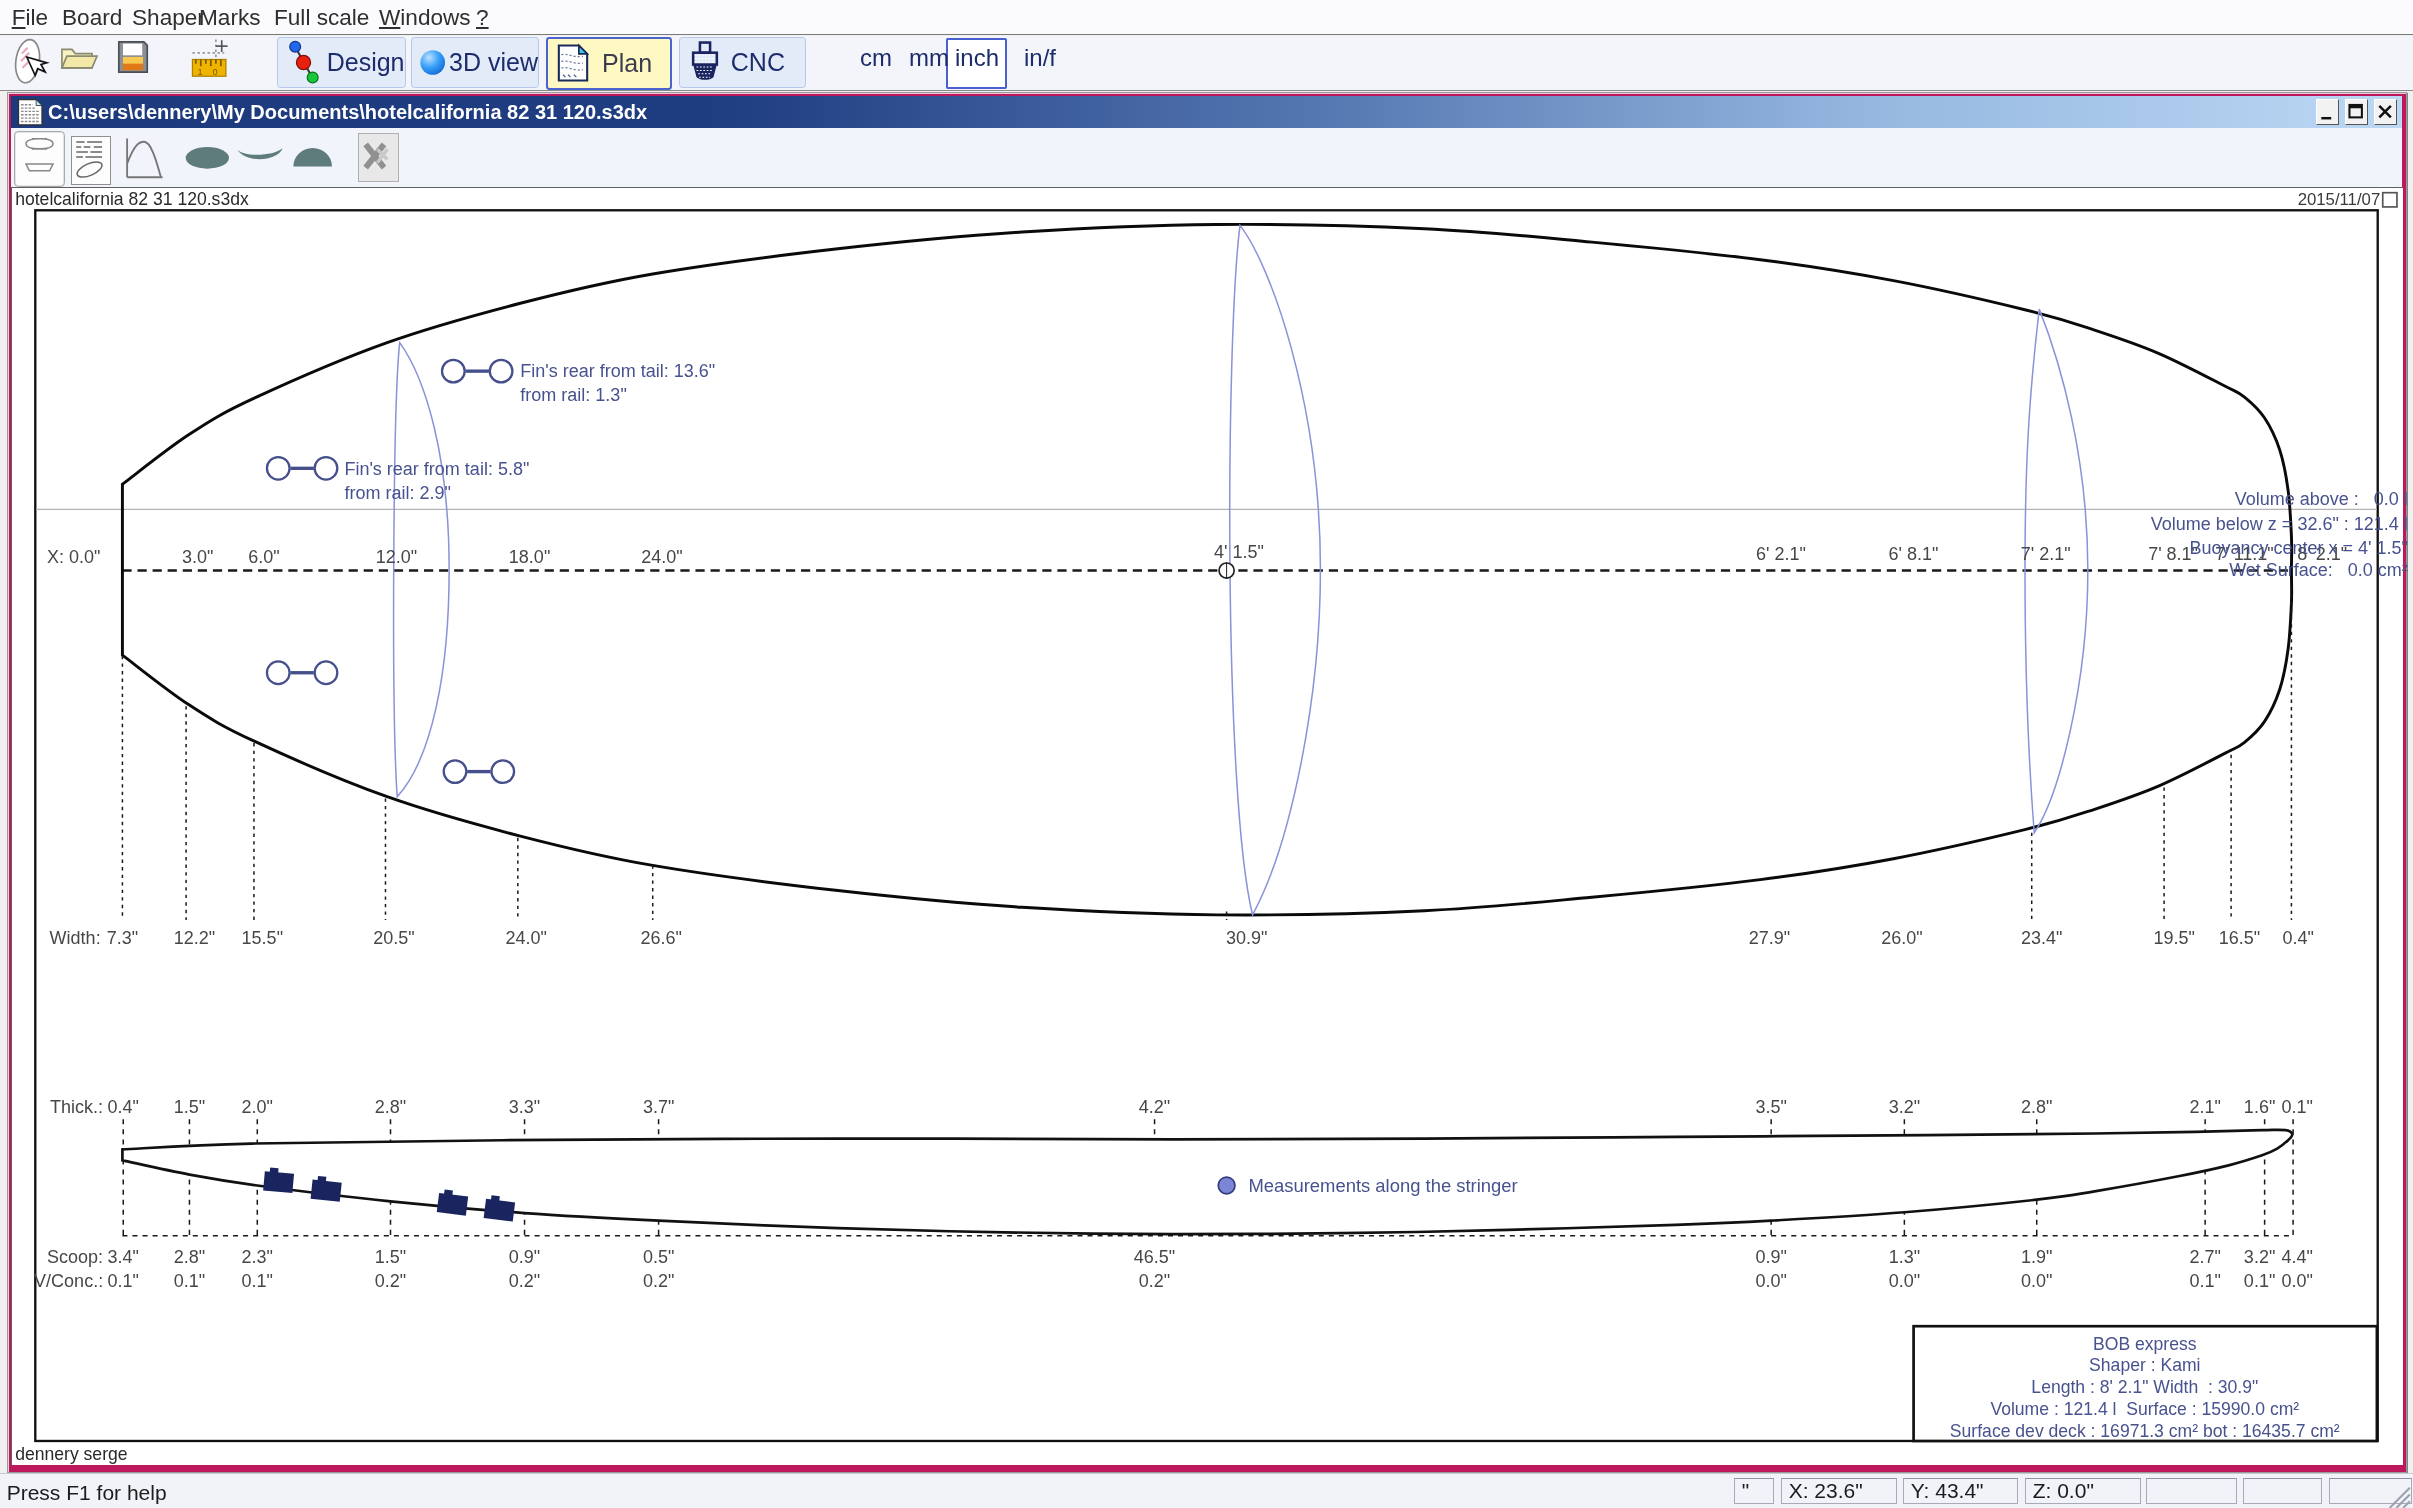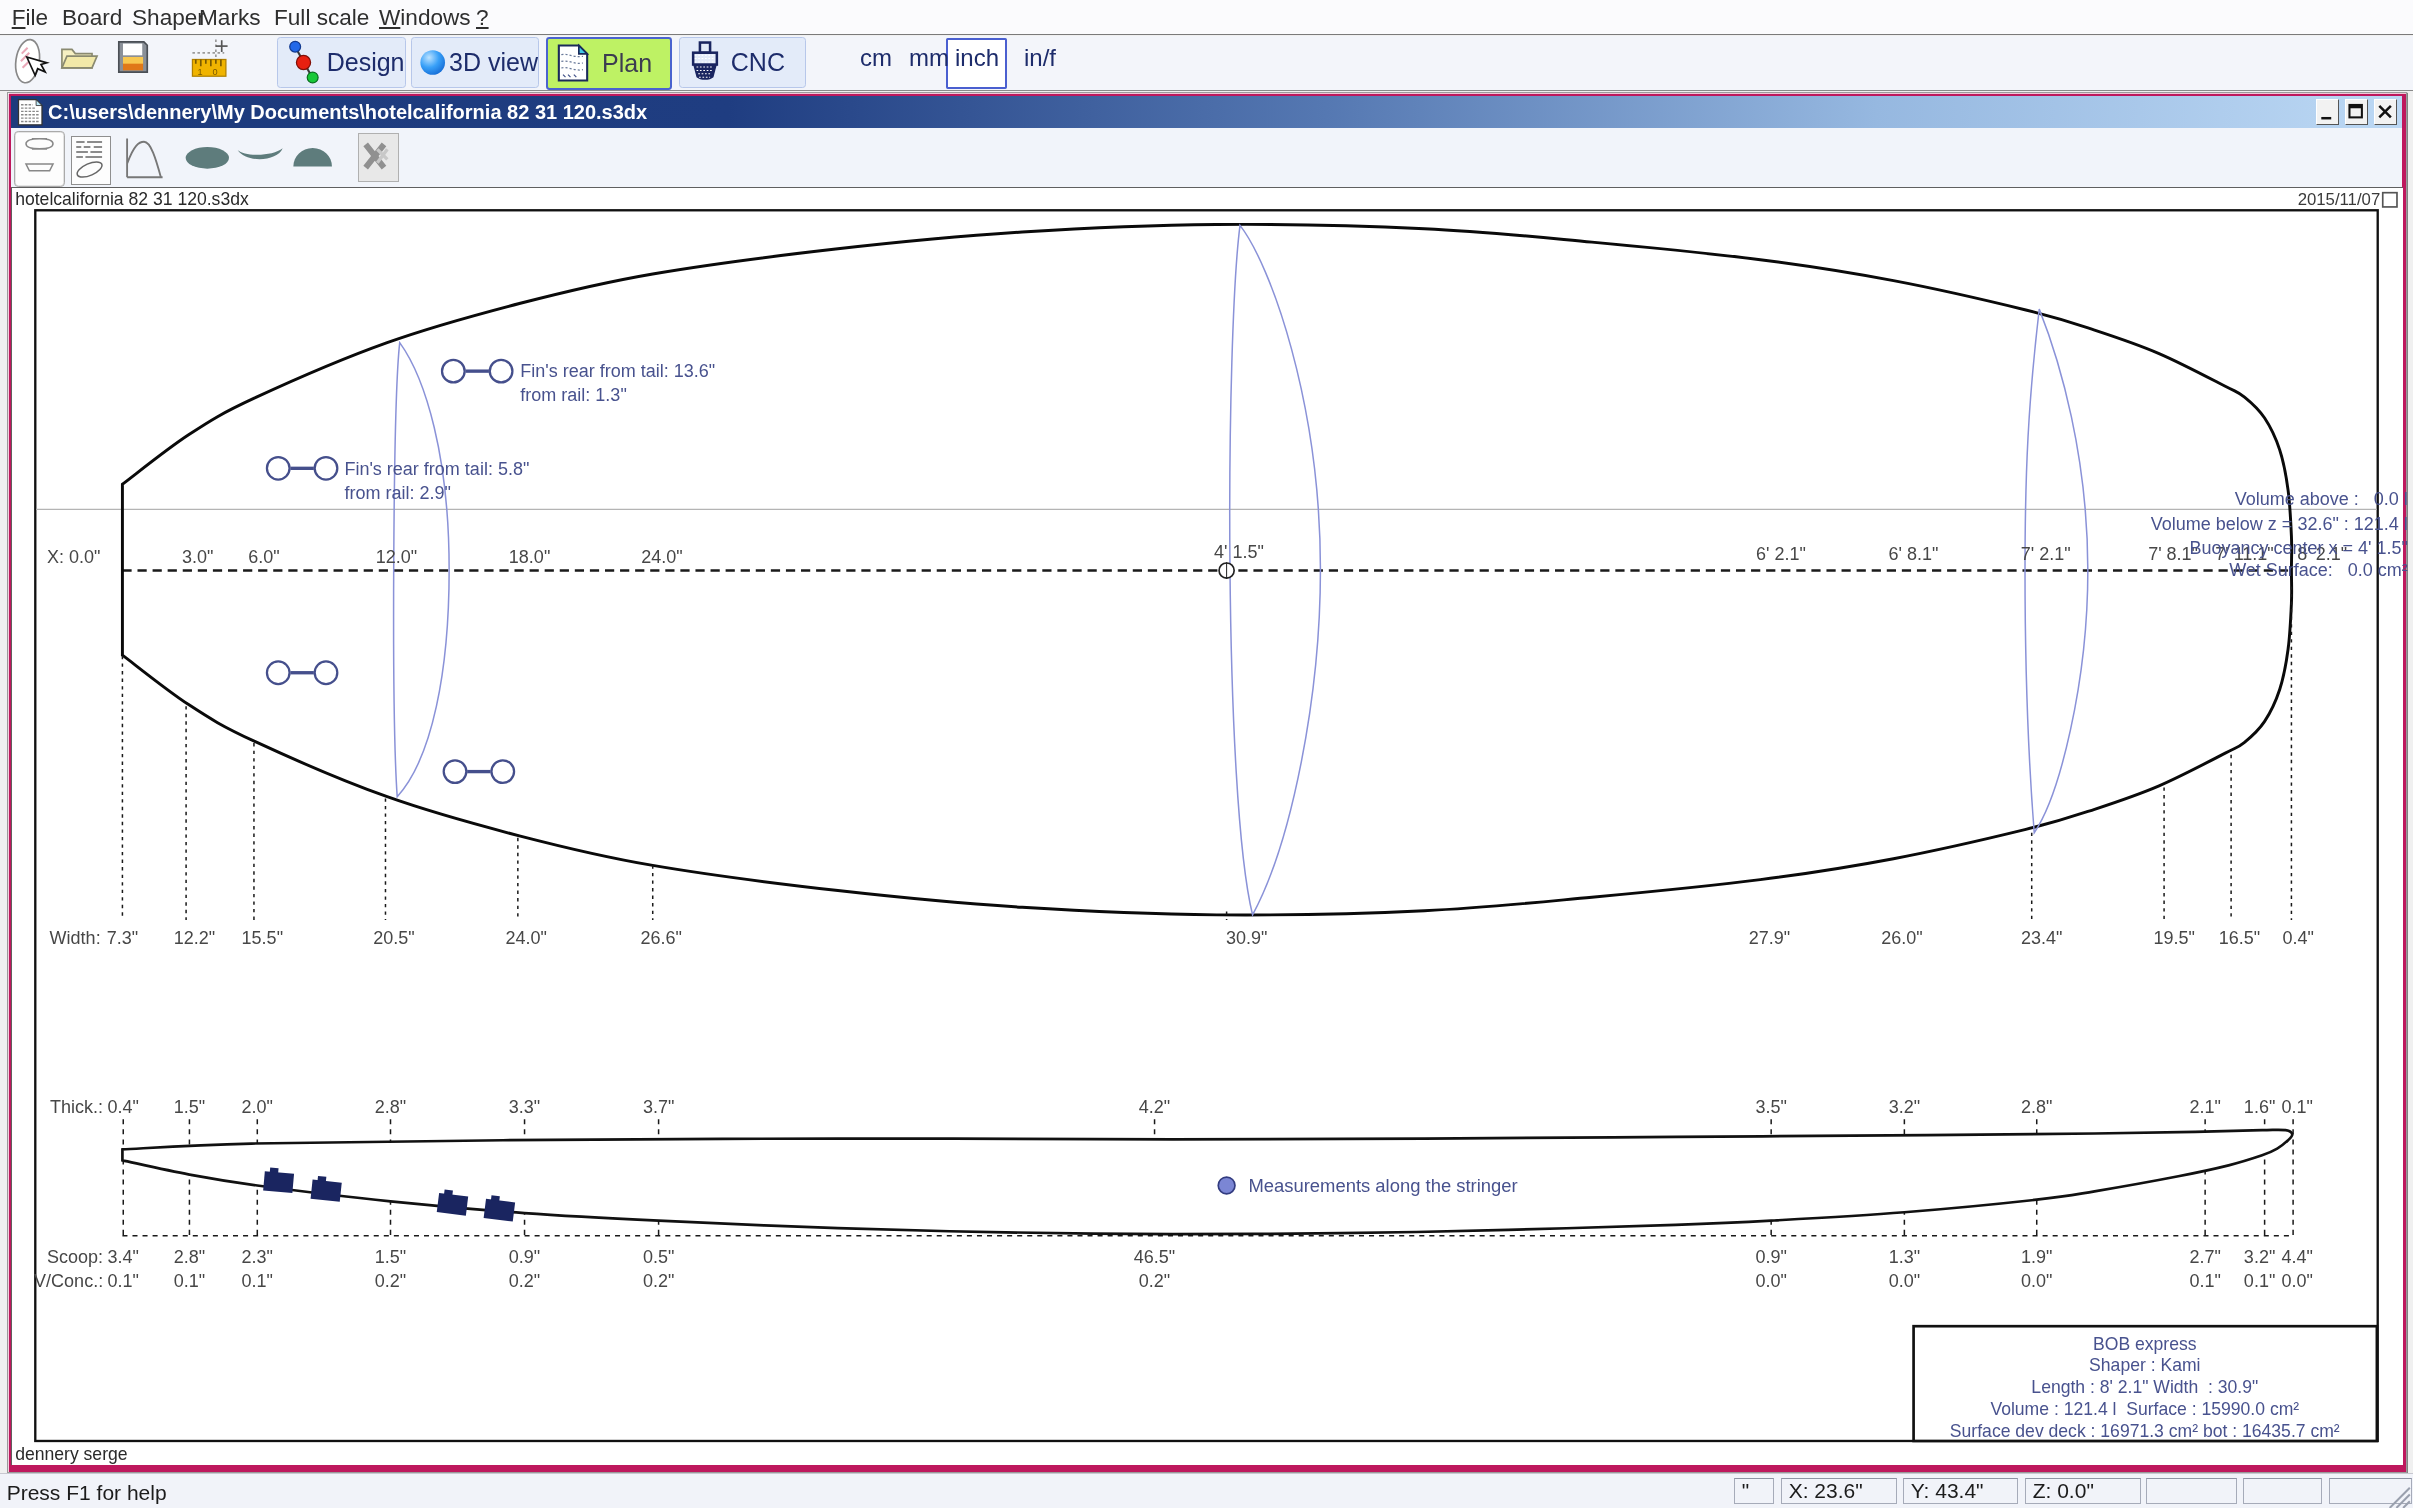--- a/index.html
+++ b/index.html
@@ -4,21 +4,21 @@
 <style>
 html,body{margin:0;padding:0;width:2413px;height:1508px;overflow:hidden;background:#f0f0f0;font-family:"Liberation Sans",sans-serif;}
 #app{position:absolute;left:0;top:0;width:1913px;height:1508px;}
 .abs{position:absolute;}
 
 #menubar{left:0;top:0;width:2413px;height:34px;background:#fbfbfd;border-bottom:1.7px solid #7a7a7a;}
 .mi{position:absolute;top:5px;font-size:22.6px;color:#2f2f2f;}
 
 #toolbar{left:0;top:36px;width:2413px;height:54px;background:#f3f5fa;border-bottom:1.7px solid #8a8a8a;}
 .tbtn{position:absolute;top:0.8px;height:49px;background:#e3ebf9;border:1.7px solid #b7c7ea;border-radius:3.4px;color:#1d2c6b;font-size:25px;display:flex;align-items:center;white-space:nowrap;overflow:hidden;}
-.tbtn.active{background:#bef264;border:2.5px solid #4a63cf;}
+.tbtn.active{background:#fef9c3;border:2.5px solid #4a63cf;}
 .unit{position:absolute;top:8.4px;font-size:24px;color:#1d2c6b;}
 
 #childwin{left:6.7px;top:92px;width:2398px;height:1379px;background:#be185d;border:0.8px solid #9a9a9a;box-shadow:inset 0.8px 0.8px 0 #ffffff, 0.8px 0.8px 0 #666;}
 #titlebar{left:3.4px;top:3.4px;width:2391px;height:32px;background:linear-gradient(90deg,#1c3a7c 0%,#1f3d81 30%,#5578b2 55%,#96b8e0 78%,#bcd8f4 100%);}
 #titletext{position:absolute;left:37px;top:5px;color:#ffffff;font-size:20px;font-weight:bold;white-space:pre;}
 #wbtns{position:absolute;right:5px;top:2.5px;}
 .wb{display:inline-block;width:21px;height:24px;background:#f2f2f2;border-top:1.7px solid #fff;border-left:1.7px solid #fff;border-right:1.7px solid #555;border-bottom:1.7px solid #555;margin-left:2.5px;text-align:center;vertical-align:top;position:relative;}
 #innertb{left:3.4px;top:35px;width:2391px;height:59px;background:#f1f4fa;}
 .itbtn{position:absolute;border:1.7px solid #8f8f8f;background:#fdfdfd;}
 #canvas{left:3.4px;top:94px;width:2391px;height:1277px;background:#ffffff;border-top:1.7px solid #5f5f5f;border-left:1.7px solid #5f5f5f;}

